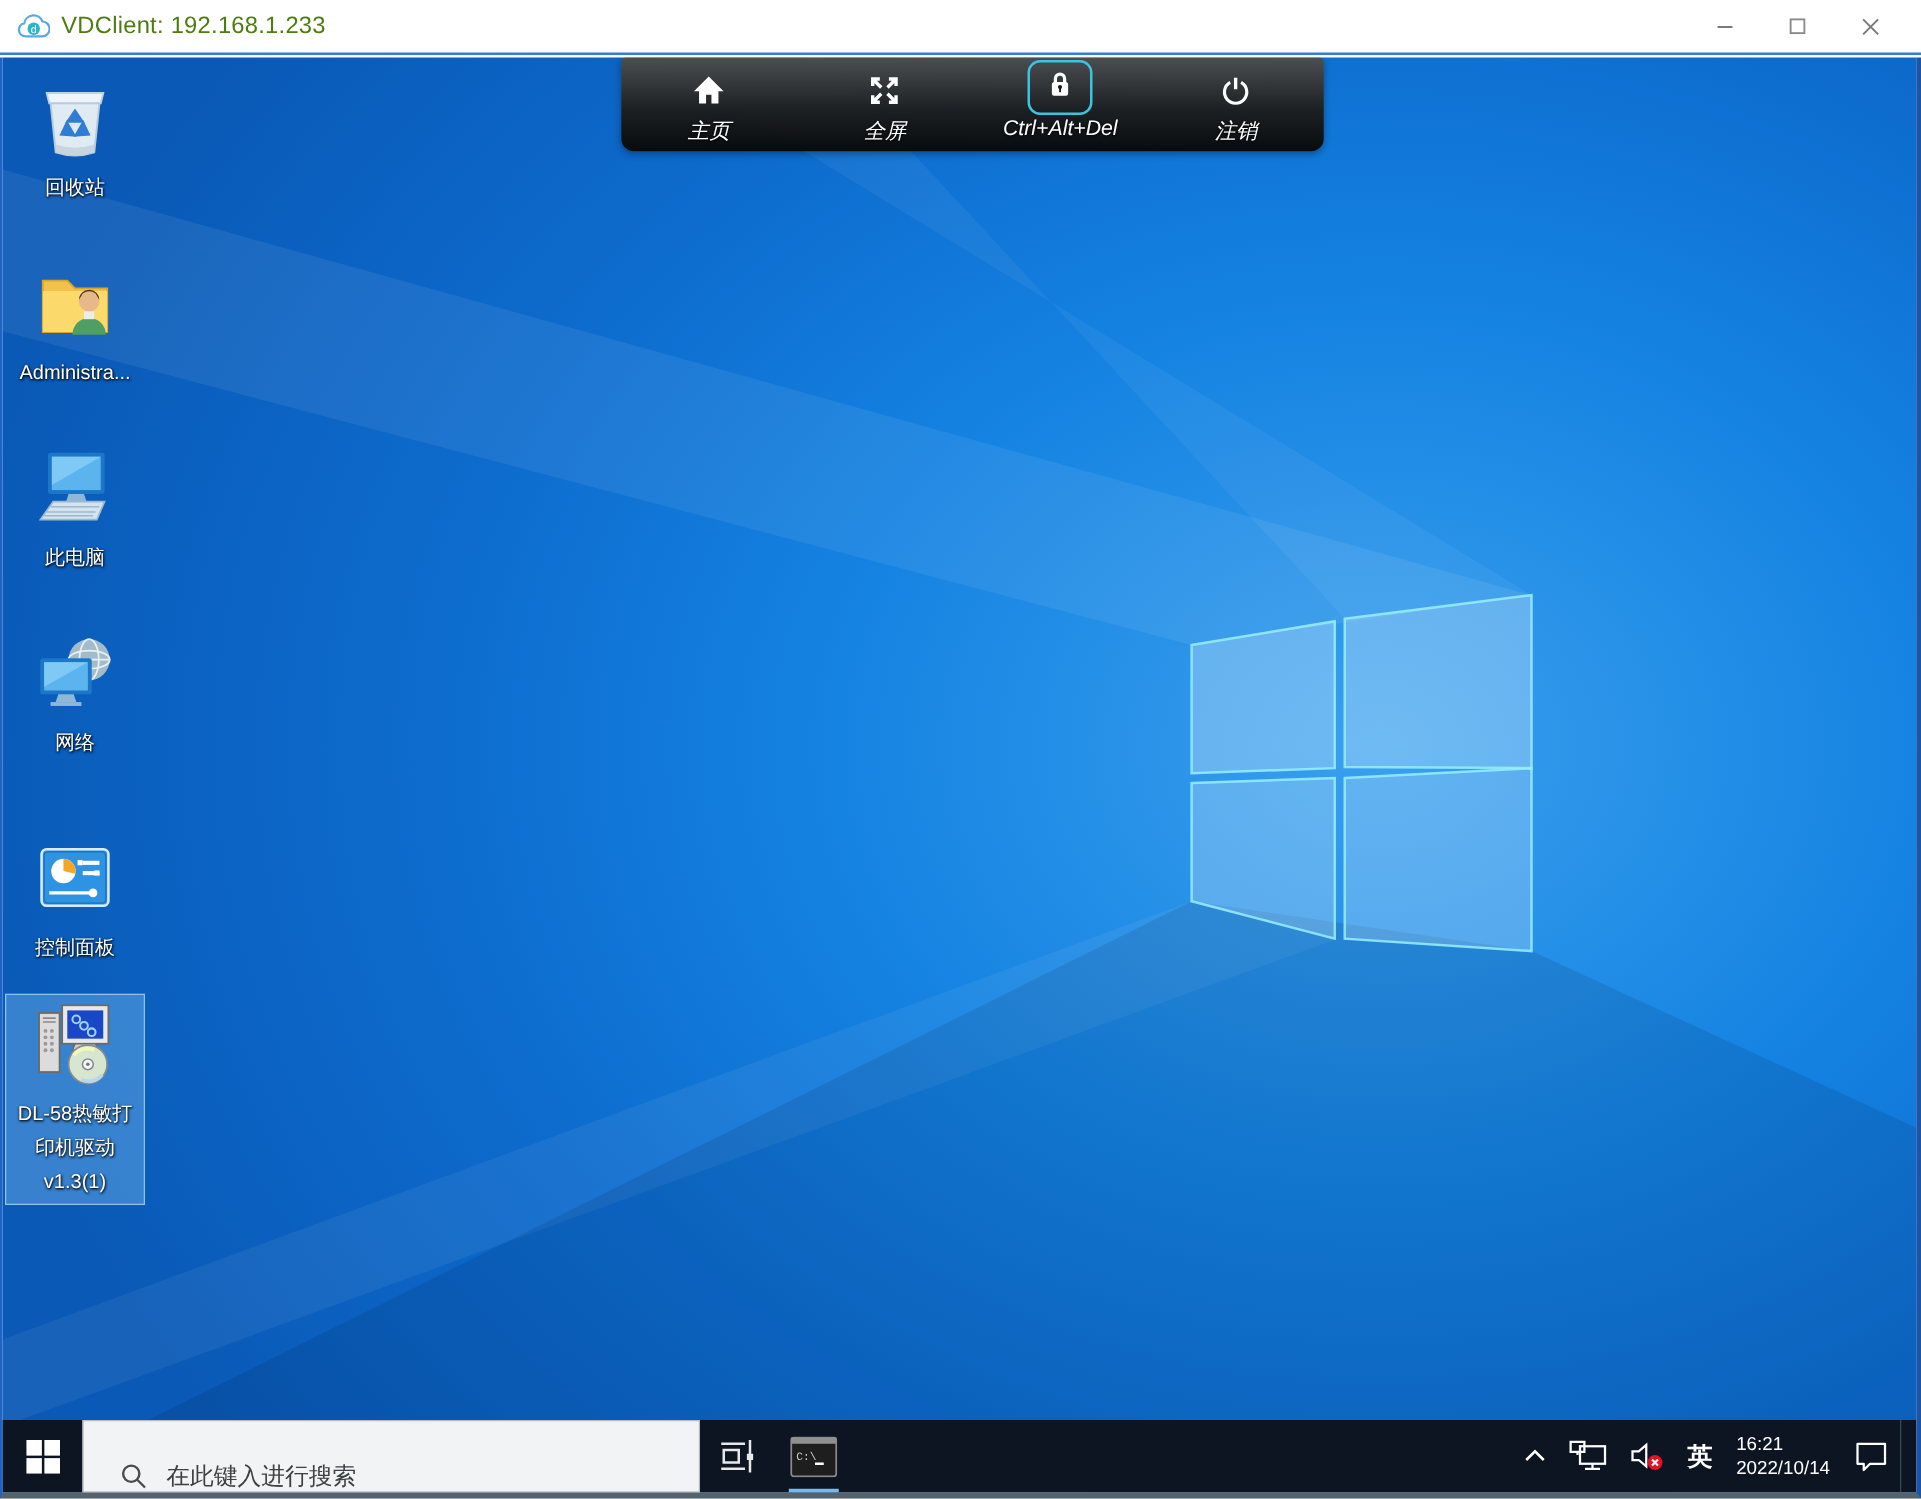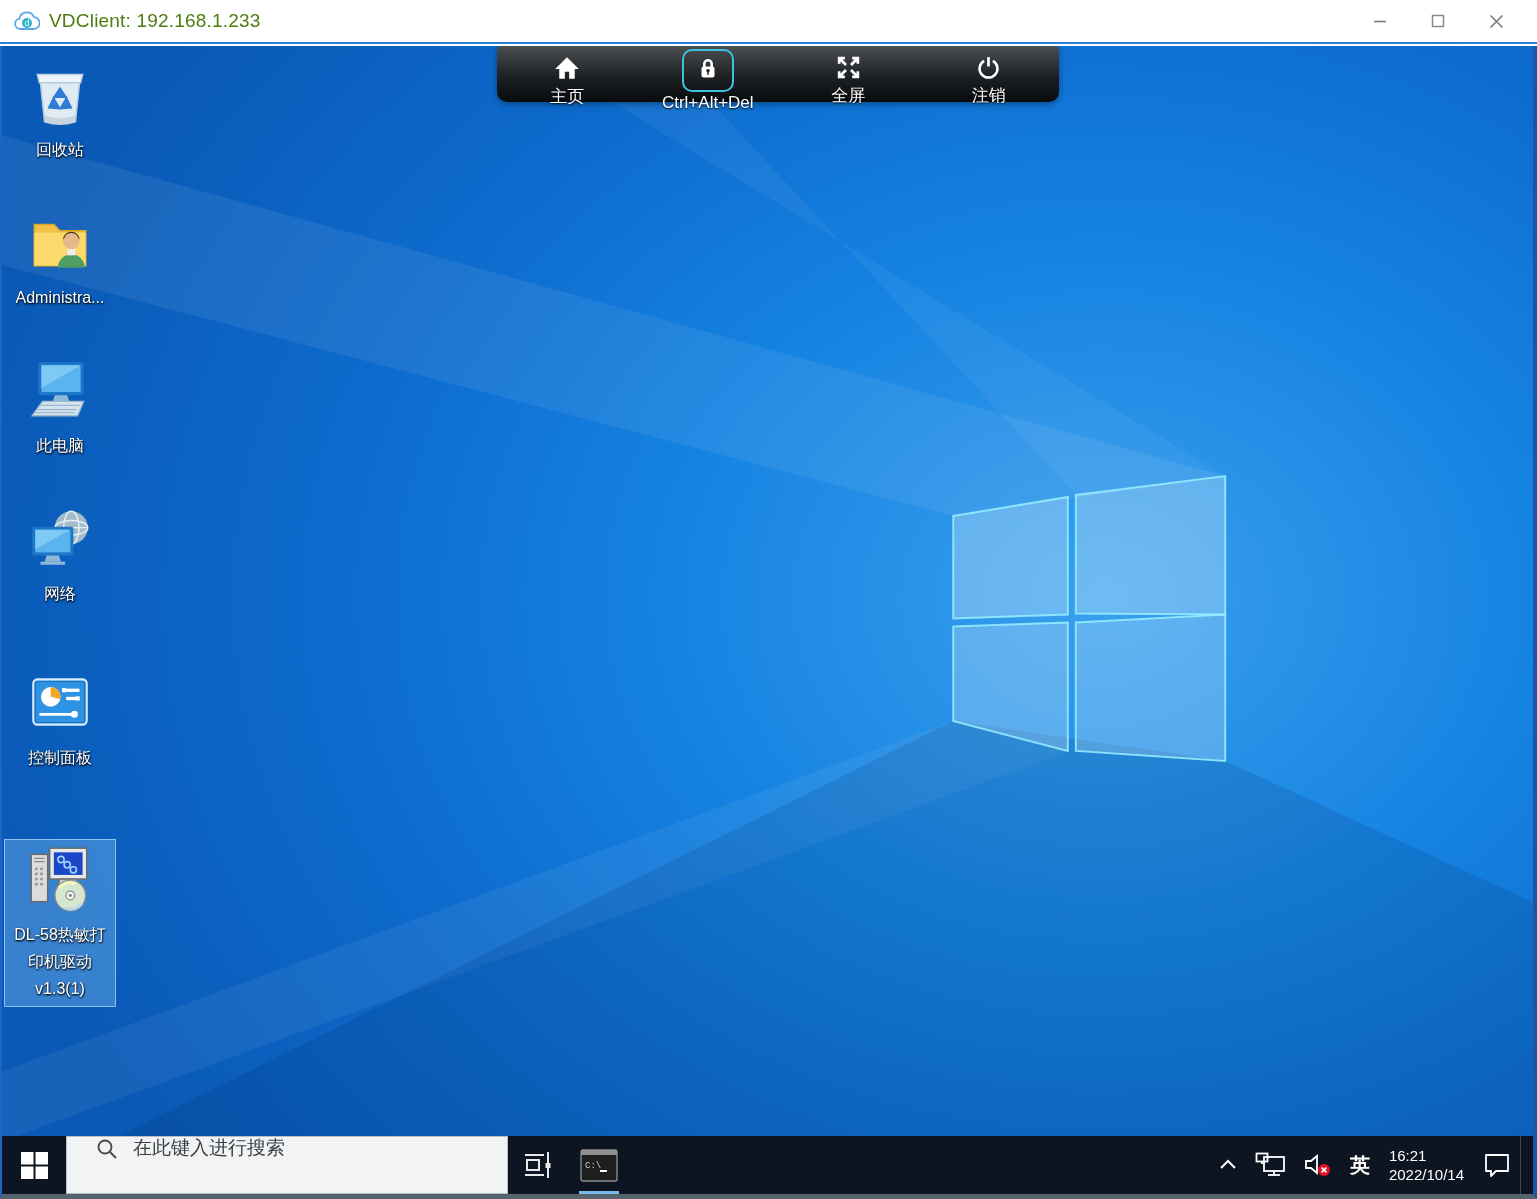--- a/index.html
+++ b/index.html
@@ -16,43 +16,43 @@
 
   
   .display { position:absolute; left:0; top:46px; width:1537px; height:1153px;
              border-left:2px solid #1d64c4; border-right:4px solid #1d55a6; border-bottom:5px solid #55636d;
              background:
                radial-gradient(1150px 920px at 72% 48%, #3aa0ee 0%, #1583e2 38%, #0d6cce 66%, #0a59b6 100%);
              overflow:hidden; }
   .wallpaper { position:absolute; left:0; top:0; width:100%; height:100%; }
 
   
-  .rtoolbar { position:absolute; left:495px; top:0; width:562px; height:56px;
+  .rtoolbar { position:absolute; left:495px; top:0; width:562px; height:75px;
               background:linear-gradient(180deg, rgba(78,78,78,.97), rgba(30,30,30,.97) 55%, rgba(8,8,8,.97));
               border-radius:4px 4px 10px 10px; display:flex; align-items:stretch; justify-content:space-around;
-              box-shadow:0 2px 6px rgba(0,0,0,.35); }
+              box-shadow:0 2px 6px rgba(0,0,0,.35);font-style:italic; }
   .rbtn { display:flex; flex-direction:column; align-items:center; justify-content:flex-start; padding-top:8px;
           min-width:104px; color:#fff; cursor:pointer; }
   .rbtn .icon-slot { height:36px; display:flex; align-items:center; justify-content:center; }
   .rbtn .rlabel { font-size:17px; margin-top:3px; text-shadow:0 1px 2px #000; white-space:nowrap; }
   .focus-ring { border:2px solid #3cc3dd; border-radius:10px; padding:4px 11px; margin-top:-4px; }
 
   
   .dicon { position:absolute; left:2px; width:112px; text-align:center; cursor:pointer; }
   .dicon .glyph { display:inline-block; }
   .dlabel { margin-top:3px; font-size:16px; color:#fff; line-height:26px;
             text-shadow:0 1px 2px rgba(0,0,0,.95), 1px 1px 2px rgba(0,0,0,.7); }
   .dicon.selected { background:rgba(130,195,245,.38); border:1px solid rgba(190,228,255,.65); }
 
   
   .taskbar { position:absolute; left:0; right:0; bottom:0; height:58px; background:#0d1522;
              display:flex; align-items:stretch; }
   .tb-btn { display:flex; align-items:center; justify-content:center; cursor:pointer; }
   .start-btn { width:64px; }
-  .search-box { width:442px; background:#f1f3f4; border:1px solid #b9bdc1; display:flex; align-items:flex-start; }
+  .search-box { width:494px; background:#f1f3f4; border:1px solid #b9bdc1; display:flex; align-items:flex-end; }
   .search-box svg { margin-left:28px; flex:none; }
   .search-input { border:none; outline:none; background:transparent; font-size:19px; color:#3c4043;
                   margin-left:14px; width:380px; font-family:"Liberation Sans","DejaVu Sans",sans-serif; }
   .search-input::placeholder { color:#3c4043; opacity:1; }
   .taskview-btn { width:58px; }
   .cmd-btn { width:66px; position:relative; }
   .run-underline { position:absolute; bottom:0; left:13px; width:40px; height:3px; background:#76b9ed; }
   .tray { margin-left:auto; display:flex; align-items:center; padding-right:6px; }
   .tray-item { display:flex; align-items:center; justify-content:center; height:58px; cursor:pointer; }
   .lang { color:#fff; font-size:20px; font-weight:bold; padding:0 9px; }
@@ -111,44 +111,44 @@
         <div class="icon-slot">
           <svg width="28" height="28" viewBox="0 0 26 26">
             <path d="M13 3 L24 14 H20.2 V23 H15 V16.5 H11 V23 H5.8 V14 H2 Z" fill="#fff"></path>
           </svg>
         </div>
         <div class="rlabel">主页</div>
       </div>
 
       <div class="rbtn">
         <div class="icon-slot">
+          <svg width="27" height="27" viewBox="0 0 26 26">
+            <g stroke="#fff" stroke-width="2.6" fill="none">
+              <path d="M4 9.5 V4 h5.5 M4.6 4.6 l6 6"></path>
+              <path d="M16.5 4 H22 v5.5 M21.4 4.6 l-6 6"></path>
+              <path d="M4 16.5 V22 h5.5 M4.6 21.4 l6 -6"></path>
+              <path d="M22 16.5 V22 h-5.5 M21.4 21.4 l-6 -6"></path>
+            </g>
+          </svg>
+        </div>
+        <div class="rlabel">全屏</div>
+      </div>
+
+      <div class="rbtn">
+        <div class="icon-slot">
           <span class="focus-ring">
             <svg width="26" height="27" viewBox="0 0 26 27">
               <path d="M9.3 12 V9 a3.7 3.7 0 0 1 7.4 0 V12" fill="none" stroke="#fff" stroke-width="2.6"></path>
               <rect x="6.5" y="11.5" width="13" height="11" rx="2" fill="#fff"></rect>
               <circle cx="13" cy="15.6" r="1.7" fill="#1b1b1b"></circle>
               <rect x="12.3" y="16.2" width="1.5" height="3.6" fill="#1b1b1b"></rect>
             </svg>
           </span>
         </div>
         <div class="rlabel">Ctrl+Alt+Del</div>
-      </div>
-
-      <div class="rbtn">
-        <div class="icon-slot">
-          <svg width="27" height="27" viewBox="0 0 26 26">
-            <g stroke="#fff" stroke-width="2.6" fill="none">
-              <path d="M4 9.5 V4 h5.5 M4.6 4.6 l6 6"></path>
-              <path d="M16.5 4 H22 v5.5 M21.4 4.6 l-6 6"></path>
-              <path d="M4 16.5 V22 h5.5 M4.6 21.4 l6 -6"></path>
-              <path d="M22 16.5 V22 h-5.5 M21.4 21.4 l-6 -6"></path>
-            </g>
-          </svg>
-        </div>
-        <div class="rlabel">全屏</div>
       </div>
 
       <div class="rbtn">
         <div class="icon-slot">
           <svg width="27" height="27" viewBox="0 0 26 26">
             <path d="M8.8 6.6 A8.6 8.6 0 1 0 17.2 6.6" fill="none" stroke="#fff" stroke-width="2.4"></path>
             <line x1="13" y1="3" x2="13" y2="12" stroke="#fff" stroke-width="2.6"></line>
           </svg>
         </div>
         <div class="rlabel">注销</div>
@@ -218,21 +218,21 @@
         <rect x="41" y="22" width="13" height="3.2" fill="#fff"></rect>
           <rect x="37" y="21.5" width="4" height="4" fill="#fff"></rect>
         <rect x="41" y="30" width="13" height="3.2" fill="#fff"></rect>
           <rect x="50" y="29.5" width="4" height="4" fill="#fff"></rect>
         <line x1="15" y1="47" x2="47" y2="47" stroke="#fff" stroke-width="2.6"></line>
         <circle cx="49" cy="47" r="3.4" fill="#fff"></circle>
       </svg>
       <div class="dlabel">控制面板</div>
     </div>
 
-    <div class="dicon selected" style="top:793px; padding:2px 0 4px">
+    <div class="dicon selected" style="top:749px; padding:2px 0 4px">
       <svg class="glyph" width="76" height="72" viewBox="0 0 74 70">
         <rect x="9" y="12" width="16" height="46" fill="#dcdcdc" stroke="#6a6a6a" stroke-width="1.4"></rect>
         <path d="M12 16 h10 M12 19 h10" stroke="#8a8a8a" stroke-width="1.2"></path>
         <g fill="#9a9a9a">
           <circle cx="14" cy="26" r="1.5"></circle>
             <circle cx="19" cy="26" r="1.5"></circle>
           <circle cx="14" cy="31" r="1.5"></circle>
             <circle cx="19" cy="31" r="1.5"></circle>
           <circle cx="14" cy="36" r="1.5"></circle>
             <circle cx="19" cy="36" r="1.5"></circle>

